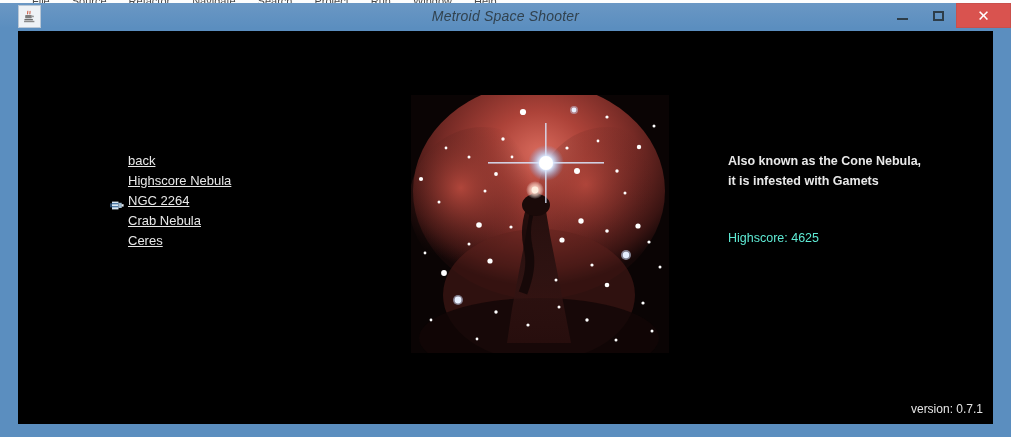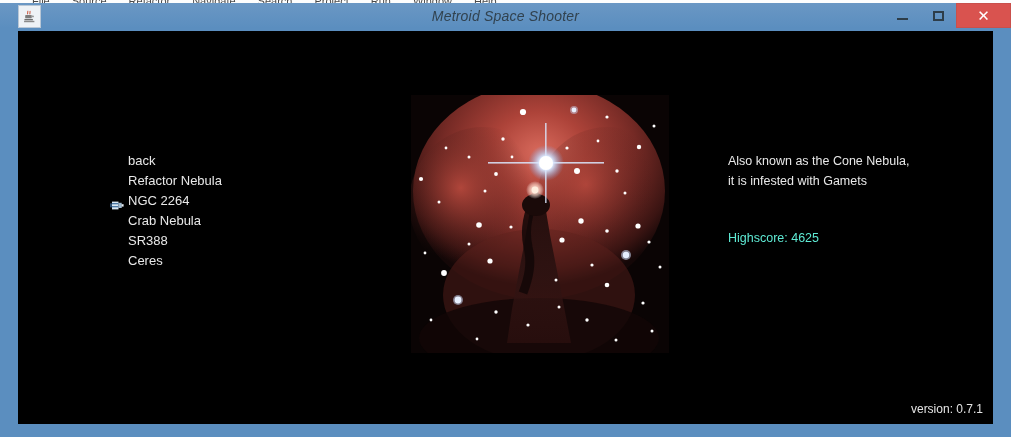--- a/index.html
+++ b/index.html
@@ -64,31 +64,31 @@
   }
 
   
   .menu-list{
     position:absolute;left:92px;top:120px;width:260px;
   }
   .menu-row{
     position:relative;height:20px;line-height:20px;
     font-size:13px;color:#e6e6e6;padding-left:18px;white-space:nowrap;
   }
-  .menu-row .label{color:#e8e8e8;}
+  .menu-row .label{color:#e8e8e8;text-decoration:underline;}
   .cursor-ship{
     position:absolute;left:0;top:5px;width:14px;height:9px;display:block;
   }
 
   
   .info{
     position:absolute;left:710px;top:120px;width:250px;
     font-size:12.5px;color:#e8e8e8;line-height:20px;white-space:nowrap;
   }
-  .info .line{height:20px;}
+  .info .line{height:20px;font-weight:bold;}
   .highscore{
     position:absolute;left:710px;top:200px;
     font-size:12.5px;color:#5eead4;white-space:nowrap;
   }
 
   
   .nebula{
     position:absolute;left:393px;top:64px;width:258px;height:258px;
     background:#050203;overflow:hidden;
   }
@@ -149,21 +149,21 @@
 
     <div class="canvas">
 
       <div class="menu-list">
 
         <div class="menu-row">
           <span class="label">back</span>
         </div>
 
         <div class="menu-row">
-          <span class="label">Refactor Nebula</span>
+          <span class="label">Highscore Nebula</span>
         </div>
 
         <div class="menu-row">
           <span class="cursor-ship">
             <svg viewBox="0 0 14 9" width="14" height="9" aria-hidden="true">
               <rect x="0" y="2.4" width="2" height="4" fill="#2b4a6b"></rect>
               <rect x="2" y="0.6" width="6.5" height="7.8" fill="#d8e6f2"></rect>
               <rect x="2" y="2.1" width="6.5" height="1.2" fill="#3d6d9c"></rect>
               <rect x="2" y="5.1" width="6.5" height="1.2" fill="#3d6d9c"></rect>
               <rect x="8.5" y="1.8" width="3.2" height="5.2" fill="#9fb9cf"></rect>
@@ -171,23 +171,20 @@
             </svg>
           </span>
           <span class="label">NGC 2264</span>
         </div>
 
         <div class="menu-row">
           <span class="label">Crab Nebula</span>
         </div>
 
 
-        <div class="menu-row">
-          <span class="label">SR388</span>
-        </div>
 
         <div class="menu-row">
           <span class="label">Ceres</span>
         </div>
       </div>
 
       <div class="nebula">
         <svg viewBox="0 0 258 258" aria-hidden="true">
           <defs>
             <radialGradient id="neb-core" cx="50%" cy="32%" r="62%">

